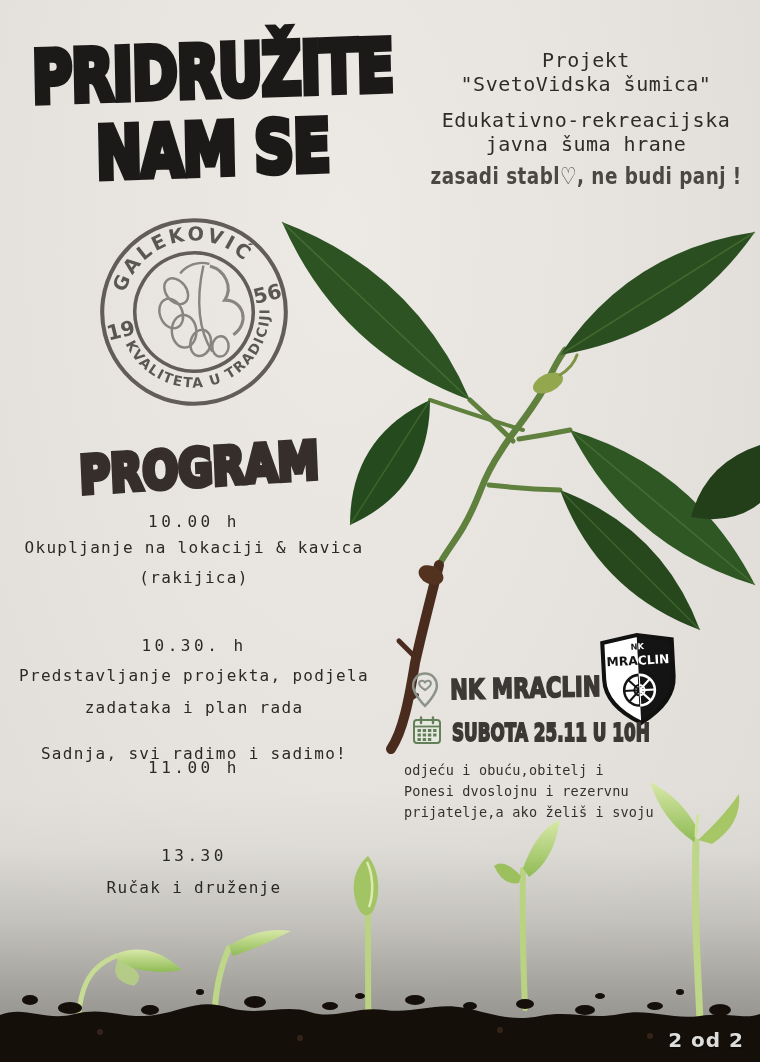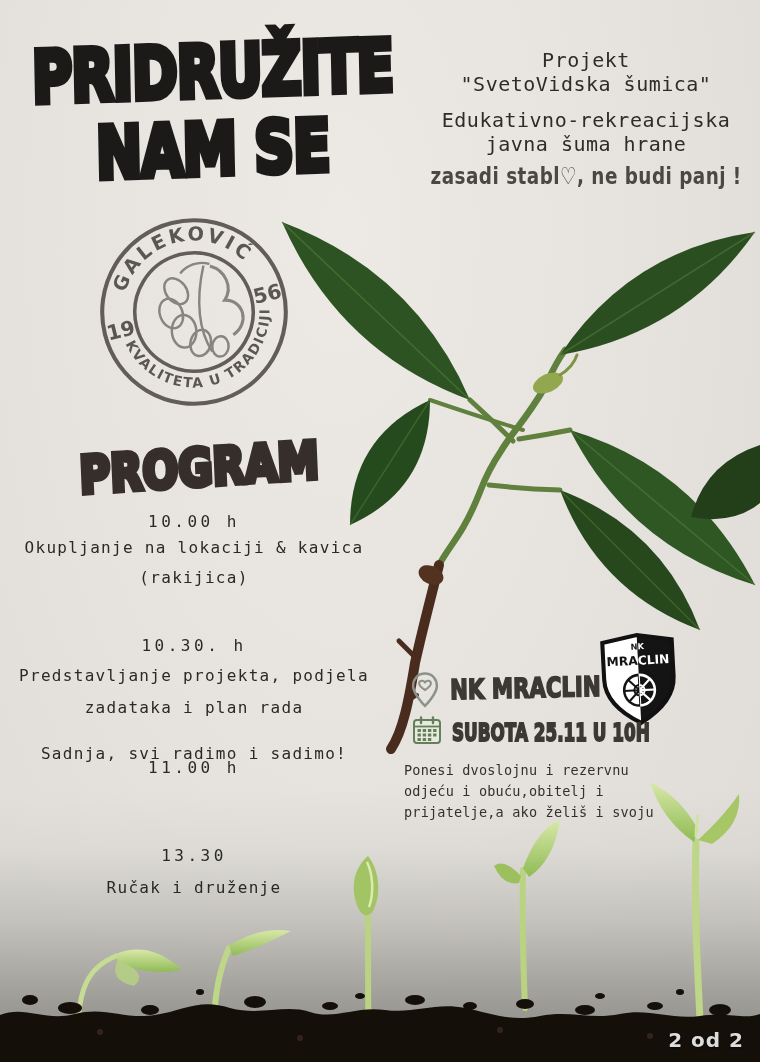--- a/index.html
+++ b/index.html
@@ -201,22 +201,22 @@
           <rect x="10.7" y="22" width="3.4" height="3"></rect>
           <rect x="15.9" y="22" width="3.4" height="3"></rect>
       </g>
     </svg>
   </div>
   <div class="abs hand date-label bubble z4" style="left:452px; top:718px;">
     <span class="stretch">SUBOTA 25.11 U 10H</span>
   </div>
 
   <div class="abs note mono z4" style="top:760px;">
+    <div>odjeću i obuću,obitelj i</div>
     <div>Ponesi dvoslojnu i rezervnu</div>
-    <div>odjeću i obuću,obitelj i</div>
     <div>prijatelje,a ako želiš i svoju</div>
   </div>
 
   <div class="abs fade"></div>
 
   <div class="abs z3" style="left:0; top:770px; width:760px; height:292px;">
     <svg width="760" height="292" viewBox="0 0 760 292">
       <defs>
         <linearGradient id="sprout" x1="0" y1="0" x2="0" y2="1">
           <stop offset="0" stop-color="#d8e8a8"></stop>

